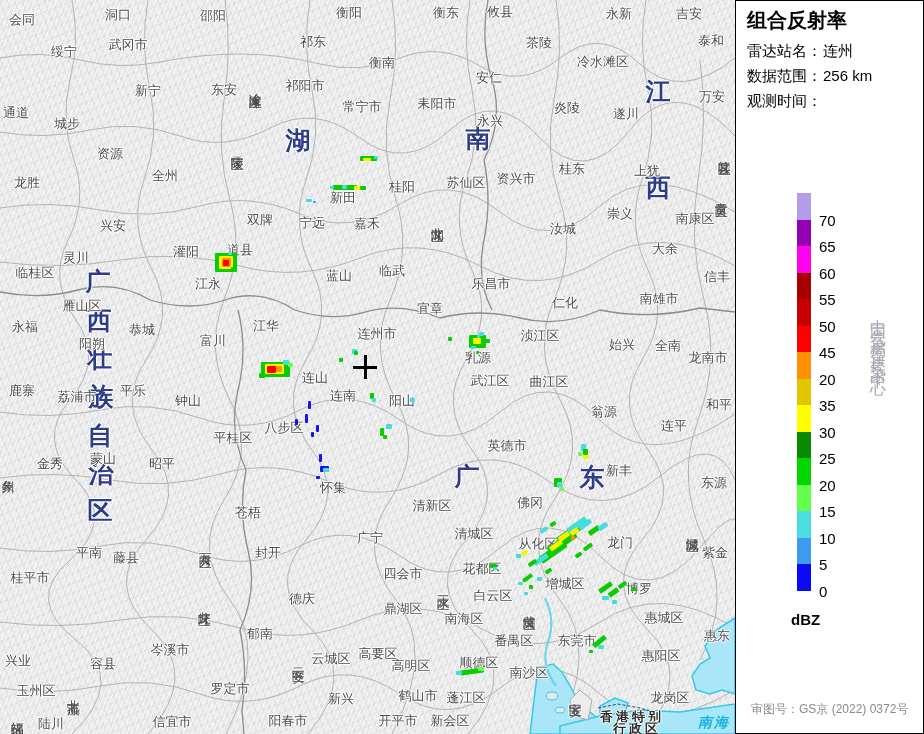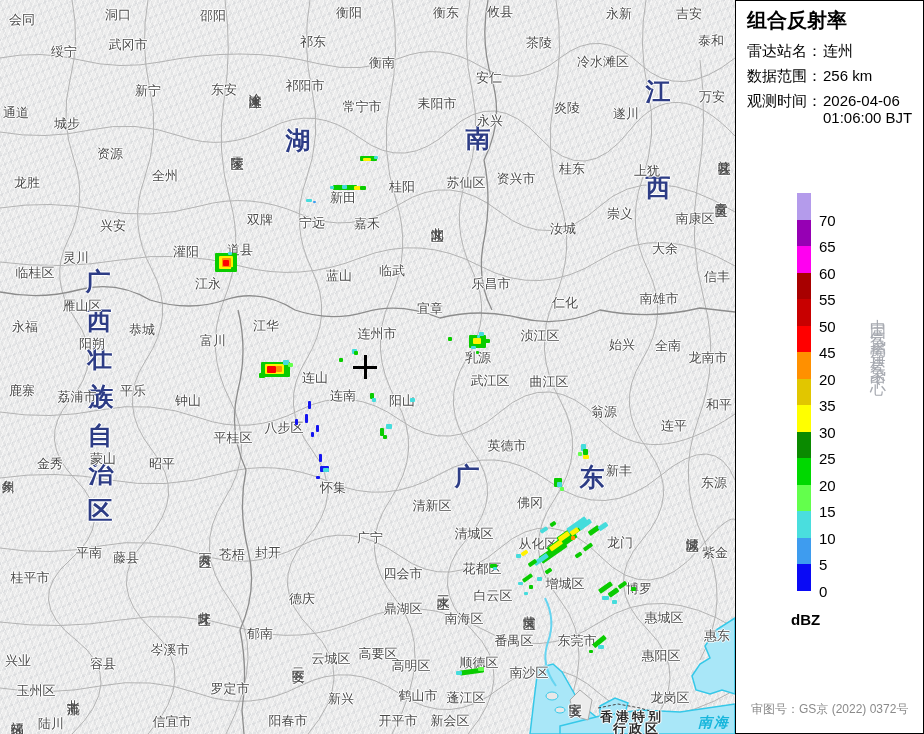--- a/index.html
+++ b/index.html
@@ -177,21 +177,21 @@
         <span class="map-label" style="left: 668px; top: 346px;">全南</span>
         <span class="map-label" style="left: 708px; top: 358px;">龙南市</span>
         <span class="map-label" style="left: 490px; top: 381px;">武江区</span>
         <span class="map-label" style="left: 549px; top: 382px;">曲江区</span>
         <span class="map-label" style="left: 719px; top: 405px;">和平</span>
         <span class="map-label" style="left: 604px; top: 412px;">翁源</span>
         <span class="map-label" style="left: 674px; top: 426px;">连平</span>
         <span class="map-label" style="left: 507px; top: 446px;">英德市</span>
         <span class="map-label" style="left: 619px; top: 471px;">新丰</span>
         <span class="map-label" style="left: 714px; top: 483px;">东源</span>
-        <span class="map-label" style="left: 232px; top: 513px; margin-top: 42px;">苍梧</span>
+        <span class="map-label" style="left: 248px; top: 513px;">苍梧</span>
         <span class="map-label" style="left: 89px; top: 553px;">平南</span>
         <span class="map-label" style="left: 126px; top: 558px;">藤县</span>
         <span class="map-label v" style="left: 205px; top: 545px;">万秀区</span>
         <span class="map-label" style="left: 30px; top: 578px;">桂平市</span>
         <span class="map-label v" style="left: 204px; top: 603px;">龙圩区</span>
         <span class="map-label" style="left: 18px; top: 661px;">兴业</span>
         <span class="map-label" style="left: 170px; top: 650px;">岑溪市</span>
         <span class="map-label" style="left: 103px; top: 664px;">容县</span>
         <span class="map-label v" style="left: 73px; top: 691px;">北流市</span>
         <span class="map-label" style="left: 36px; top: 691px;">玉州区</span>
@@ -361,24 +361,20 @@
     <div class="info-row" style="top:41px">
       <span class="info-label">雷达站名：</span>
       <span class="info-value">连州</span>
     </div>
     <div class="info-row" style="top:66px">
       <span class="info-label">数据范围：</span>
       <span class="info-value">256 km</span>
     </div>
     <div class="info-row" style="top:91px">
       <span class="info-label">观测时间：</span>
-      <span class="info-value">
-        <div>2026-04-06</div>
-        <div>01:06:00 BJT</div>
-      </span>
     </div>
 
     <div id="legend-bar">
         <div class="seg" style="background: rgb(180, 155, 235);"></div>
         <div class="seg" style="background: rgb(150, 0, 180);"></div>
         <div class="seg" style="background: rgb(255, 0, 240);"></div>
         <div class="seg" style="background: rgb(168, 0, 0);"></div>
         <div class="seg" style="background: rgb(200, 0, 0);"></div>
         <div class="seg" style="background: rgb(255, 0, 0);"></div>
         <div class="seg" style="background: rgb(255, 144, 0);"></div>

